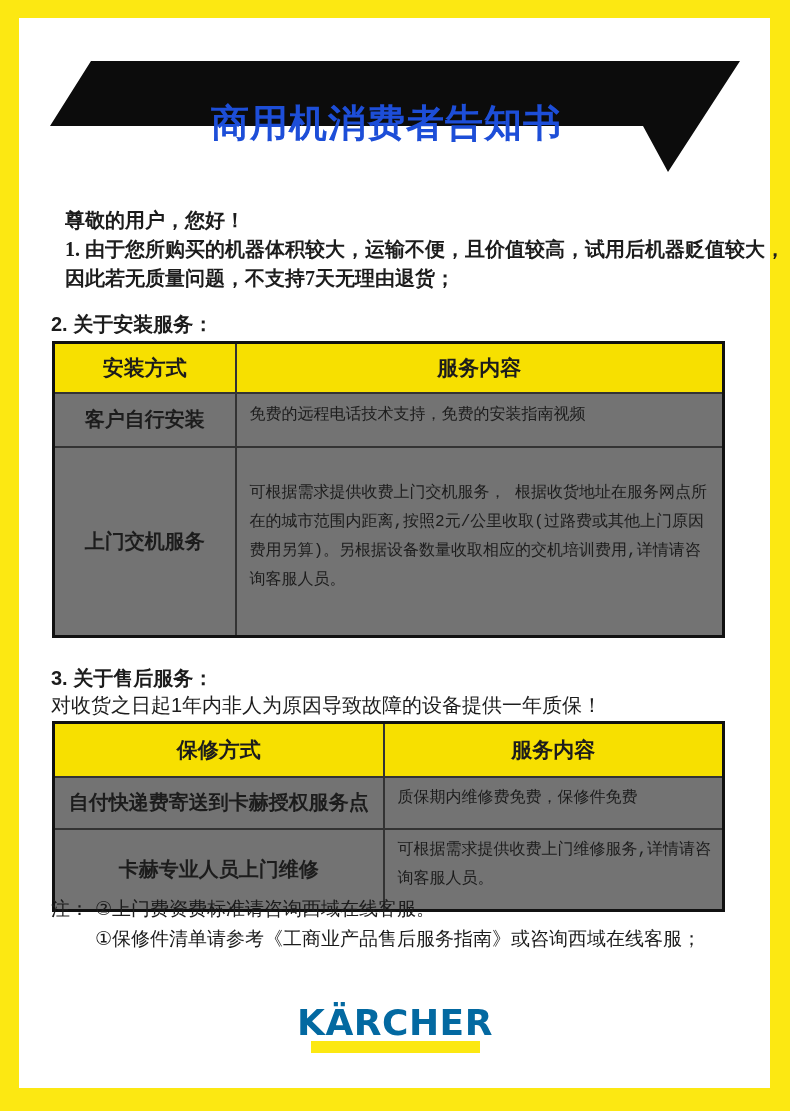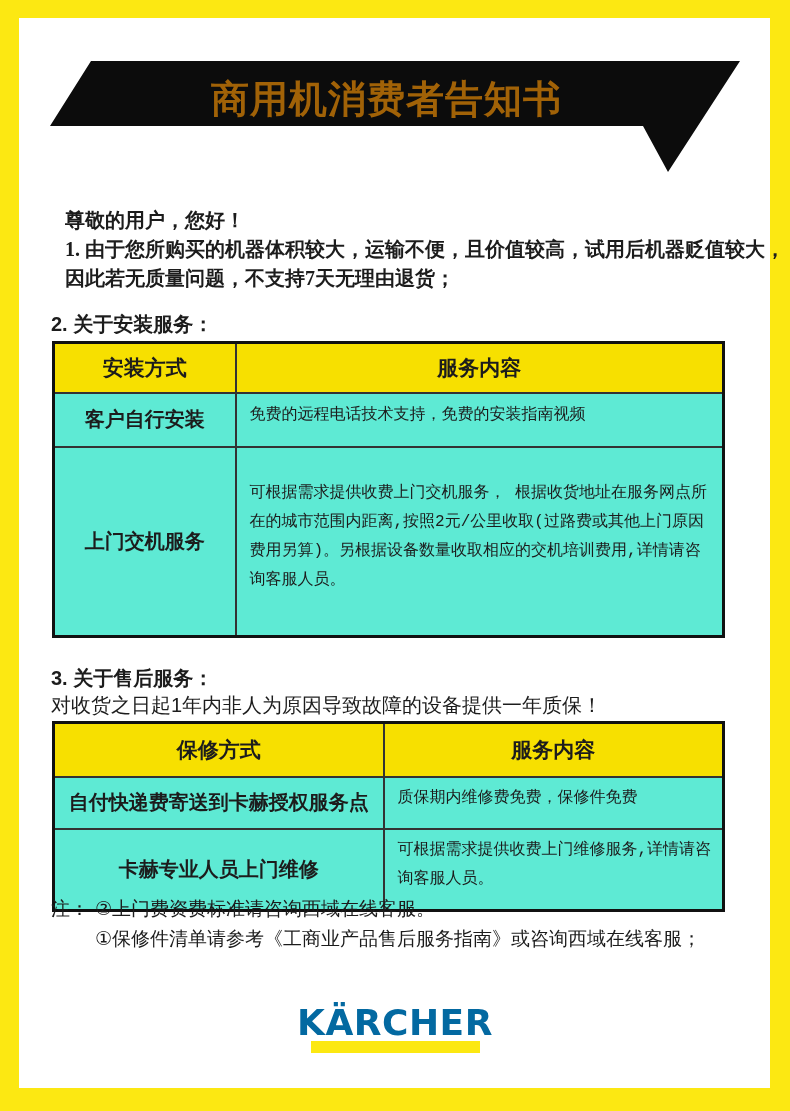--- a/index.html
+++ b/index.html
@@ -46,21 +46,21 @@
     font-size: 20px; font-weight: normal; line-height: 29px;
     white-space: nowrap;
   }
   table.tbl {
     position: absolute;
     left: 52px;
     border-collapse: collapse;
     table-layout: fixed;
     width: 673px;
     border: 3px solid #111111;
-    background: #5eead4;
+    background: #737373;
   }
   table.tbl th, table.tbl td { border: 2px solid #333333; }
   table.tbl th {
     font-size: 21px; font-weight: bold; text-align: center;
     padding: 0;
   }
   td.label-cell { text-align: center; font-size: 20px; font-weight: bold; padding: 0 4px; }
   td.content-cell {
     font-size: 16px; font-weight: normal;
     text-align: left; vertical-align: middle;
@@ -97,21 +97,21 @@
 </style>
 </head>
 <body>
 
 <div class="page" style="background-color: rgb(252, 232, 18);">
   <div class="content"></div>
 
   <svg class="banner-svg" width="790" height="185" viewBox="0 0 790 185">
     <polygon points="91,61 740,61 668,172 643,126 50,126" style="fill: rgb(12, 12, 12);"></polygon>
   </svg>
-  <div class="banner-title" style="color: #a16207;">商用机消费者告知书</div>
+  <div class="banner-title" style="color: #1d4ed8; margin-top: 24px;">商用机消费者告知书</div>
 
   <div class="intro">
     <div class="line">尊敬的用户，您好！</div>
     <div class="line">1. 由于您所购买的机器体积较大，运输不便，且价值较高，试用后机器贬值较大，</div>
     <div class="line">因此若无质量问题，不支持7天无理由退货；</div>
   </div>
 
   <div class="section-heading heading-install">2. 关于安装服务：</div>
 
   <table class="tbl tbl-install">

